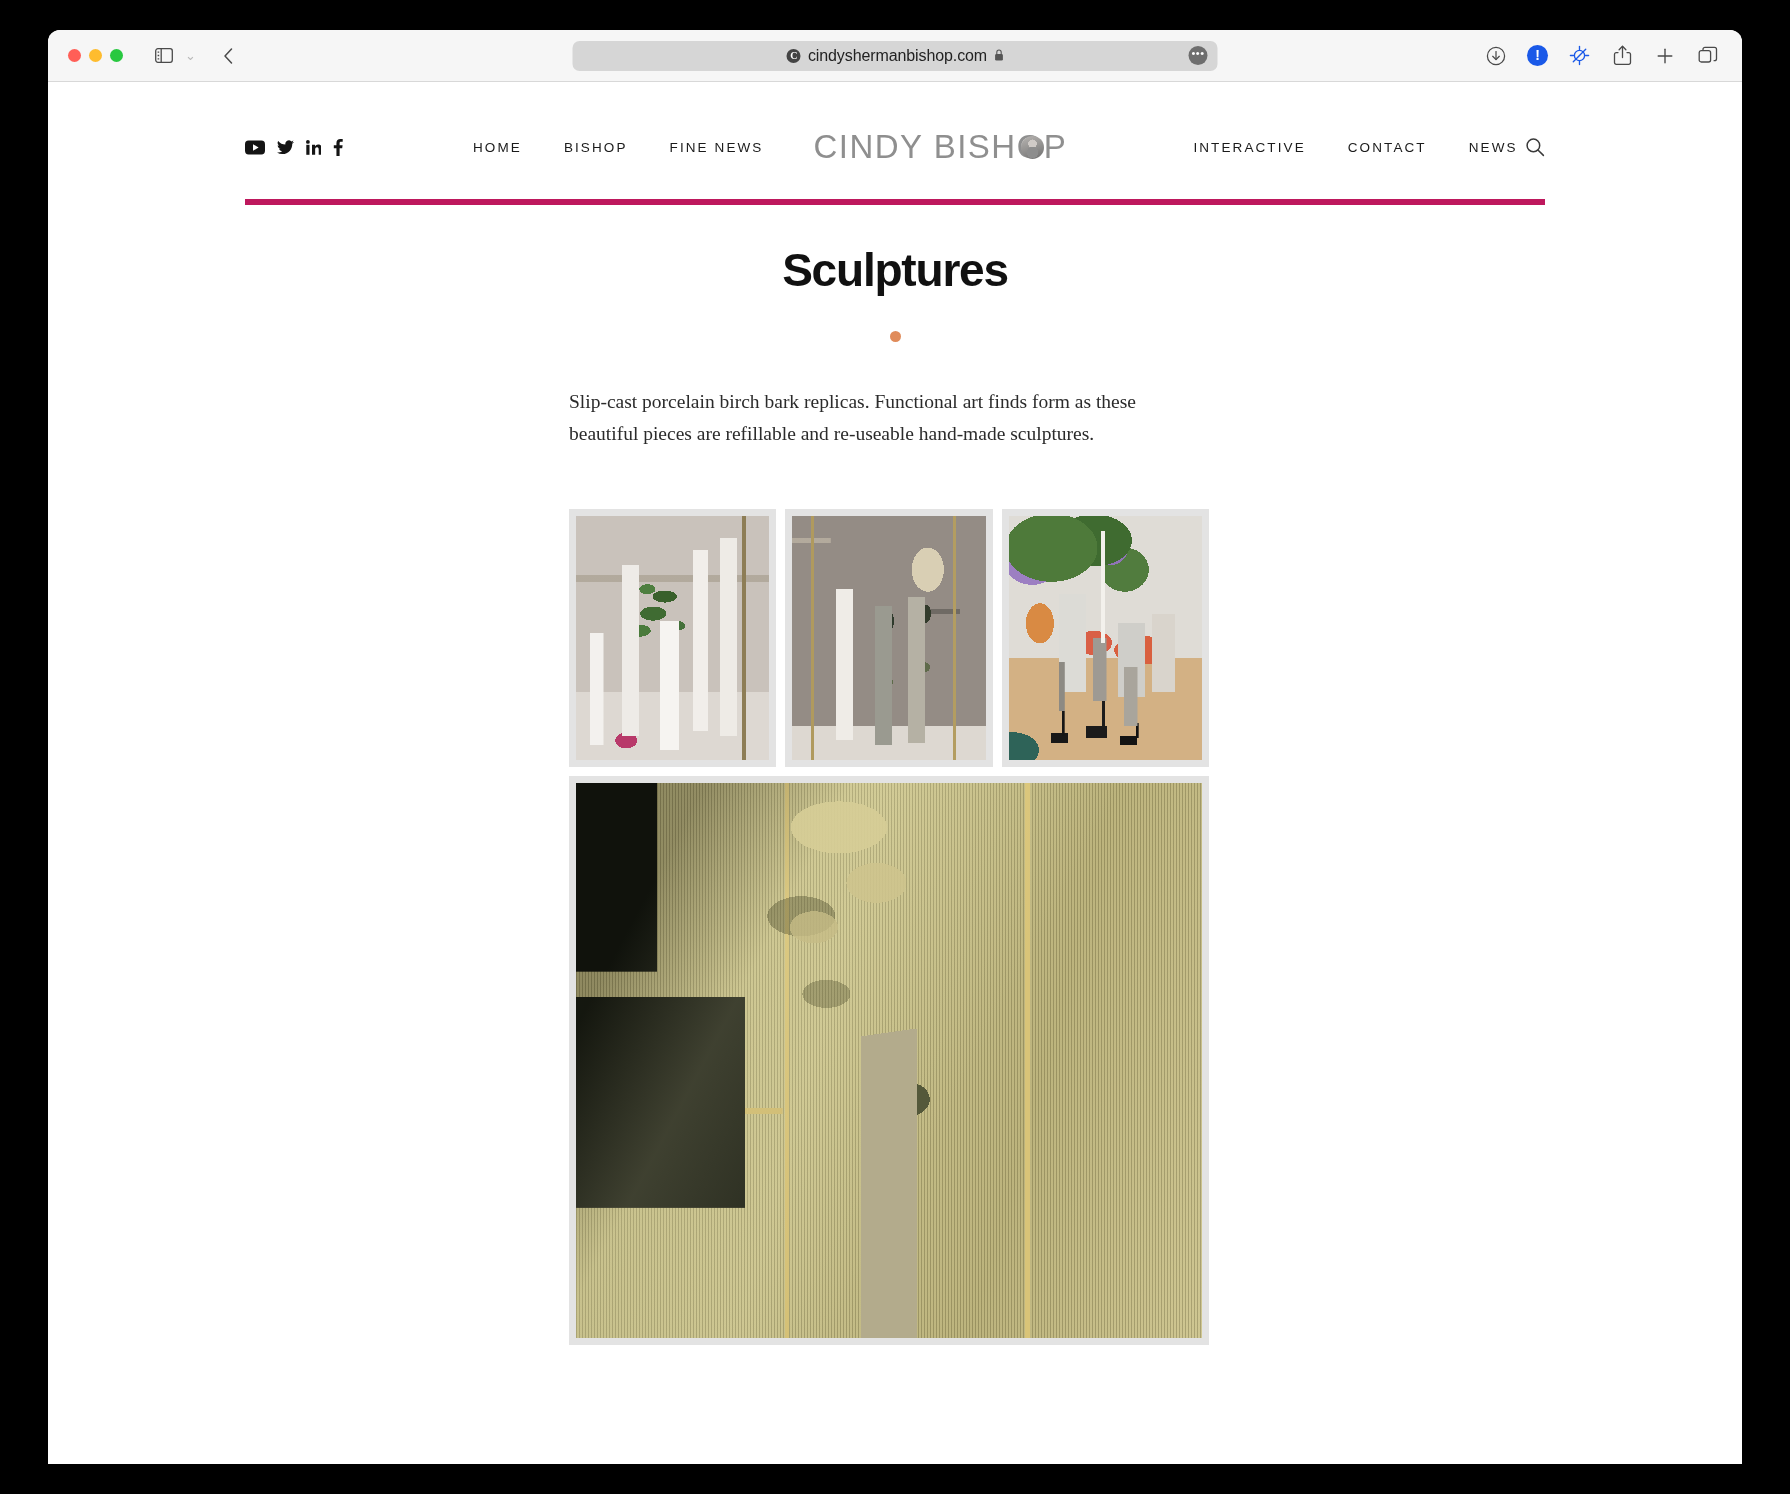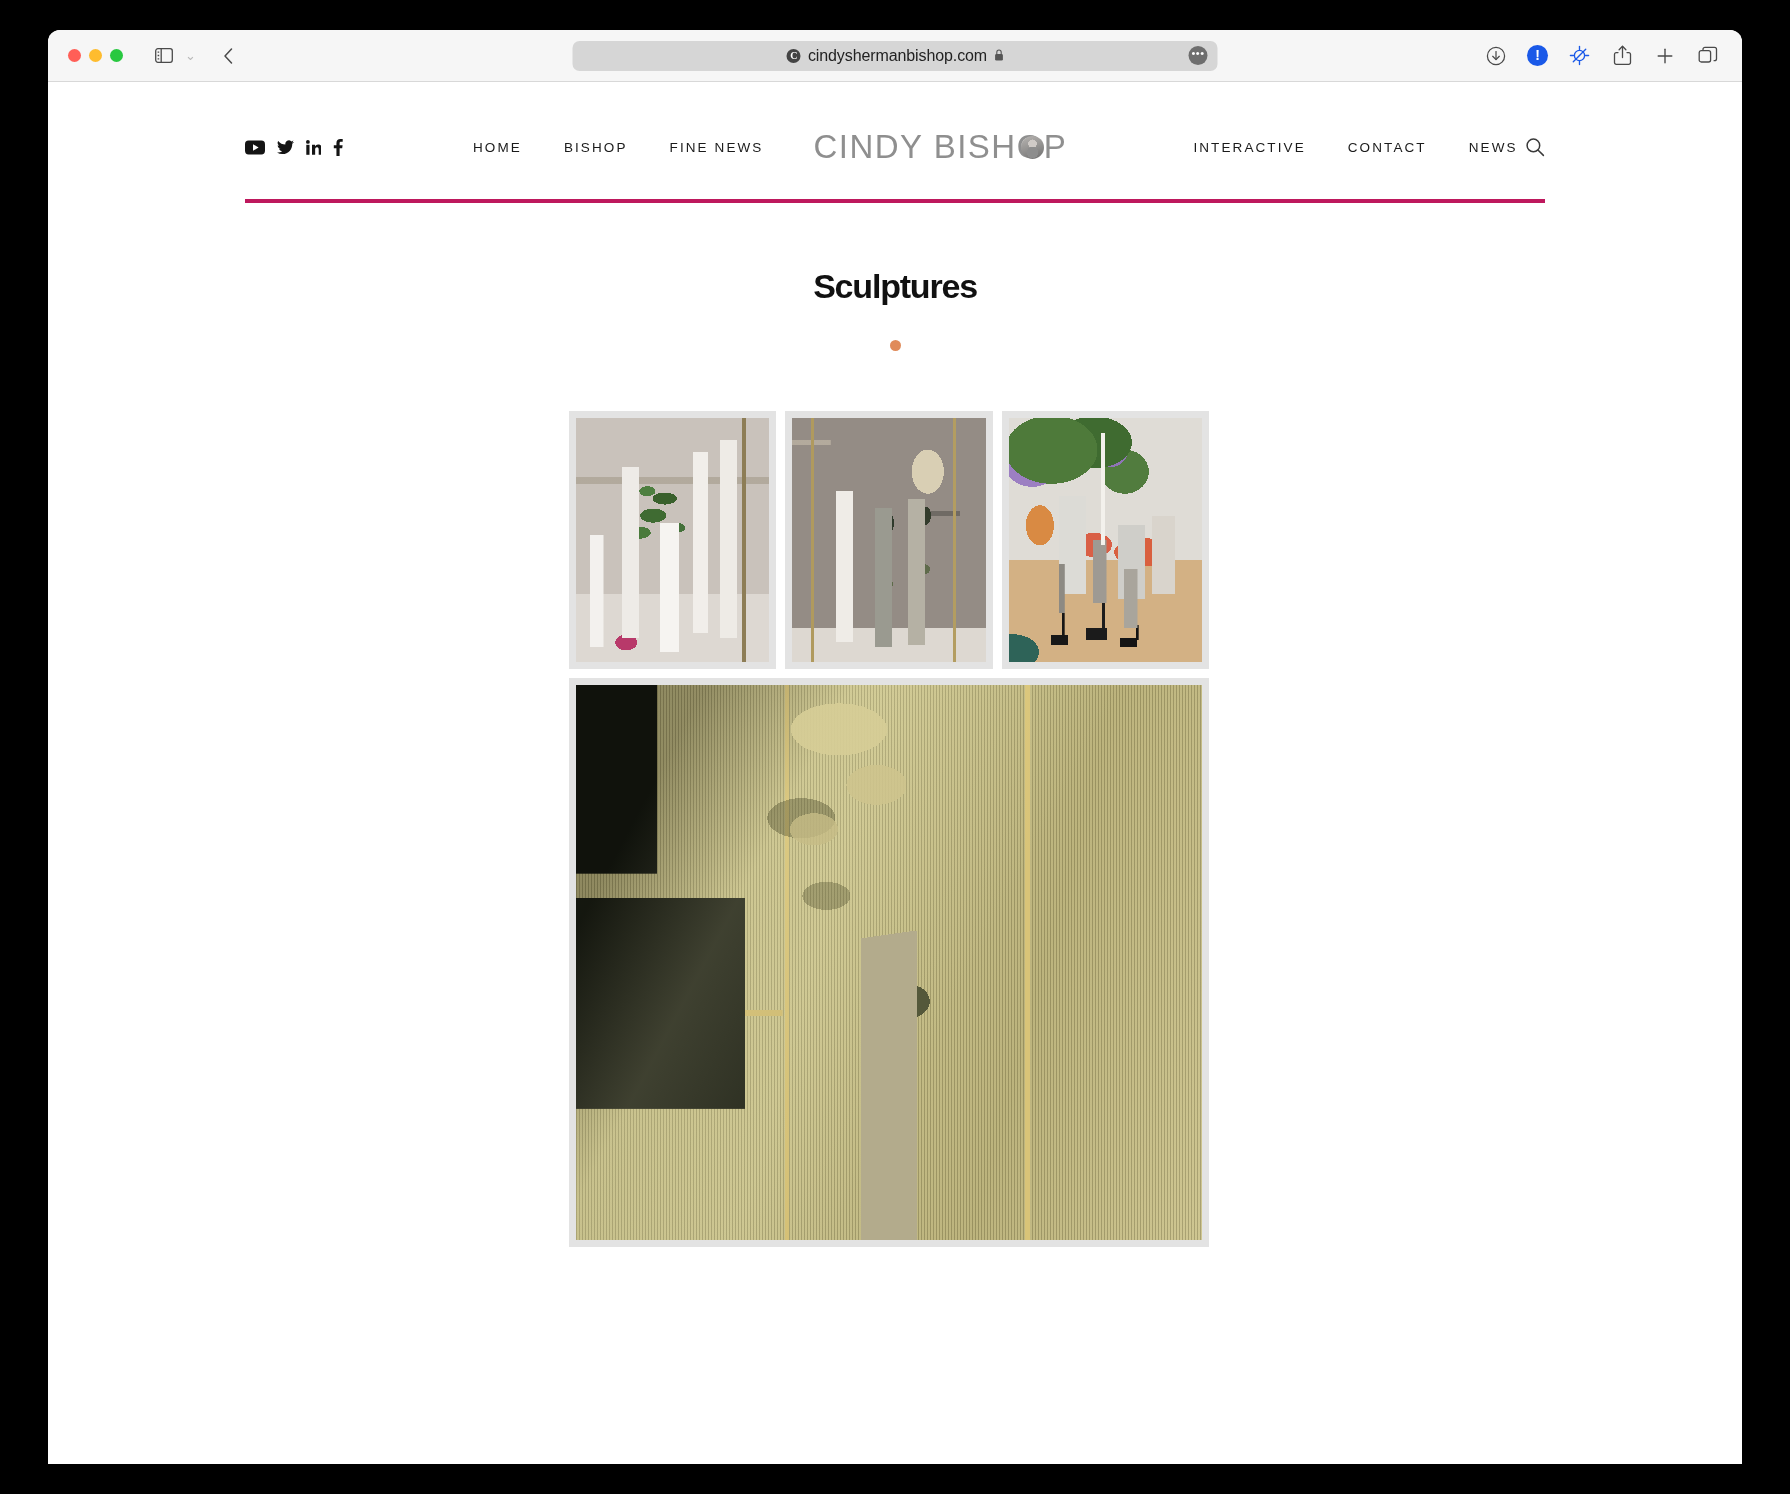--- a/index.html
+++ b/index.html
@@ -128,21 +128,21 @@
     background: #ffffff;
     overflow: hidden;
   }
 
   #site-header {
     width: 1300px;
     margin: 0 auto;
     padding-top: 46px;
     display: flex;
     align-items: center;
-    border-bottom: 4px solid #be185d;
+    border-bottom: 6px solid #be185d;
     padding-bottom: 33px;
   }
 
   #social-icons { display: flex; align-items: center; gap: 12px; width: 210px; }
   .social-icon { color: #1a1a1a; display: flex; align-items: center; }
 
   #nav-left, #nav-right {
     display: flex;
     align-items: center;
     gap: 42px;
@@ -190,22 +190,22 @@
   #search-icon-wrap { margin-left: auto; color: #3a3a3a; display: flex; }
 
   
   #main {
     width: 1300px;
     margin: 0 auto;
   }
 
   #page-title {
     text-align: center;
-    margin-top: 64px;
-    font-size: 34px;
+    margin-top: 38px;
+    font-size: 46px;
     font-weight: 800;
     letter-spacing: -1.2px;
     color: #111111;
     font-family: "Liberation Sans", sans-serif;
   }
 
   #title-dot {
     width: 11px; height: 11px;
     border-radius: 50%;
     background: #e08b5a;
@@ -524,20 +524,21 @@
           <line x1="13.2" y1="13.2" x2="18.4" y2="18.4" stroke-linecap="round"></line>
         </svg>
       </span>
     </div>
 
     <div id="main">
 
       <h1 id="page-title">Sculptures</h1>
       <div id="title-dot"></div>
 
+      <p id="intro-text">Slip-cast porcelain birch bark replicas. Functional art finds form as these beautiful pieces are refillable and re-useable hand-made sculptures.</p>
 
       <div id="gallery">
 
         <div id="gallery-row">
           <div class="photo-frame">
             <div class="photo p1"></div>
           </div>
           <div class="photo-frame">
             <div class="photo p2"></div>
           </div>

